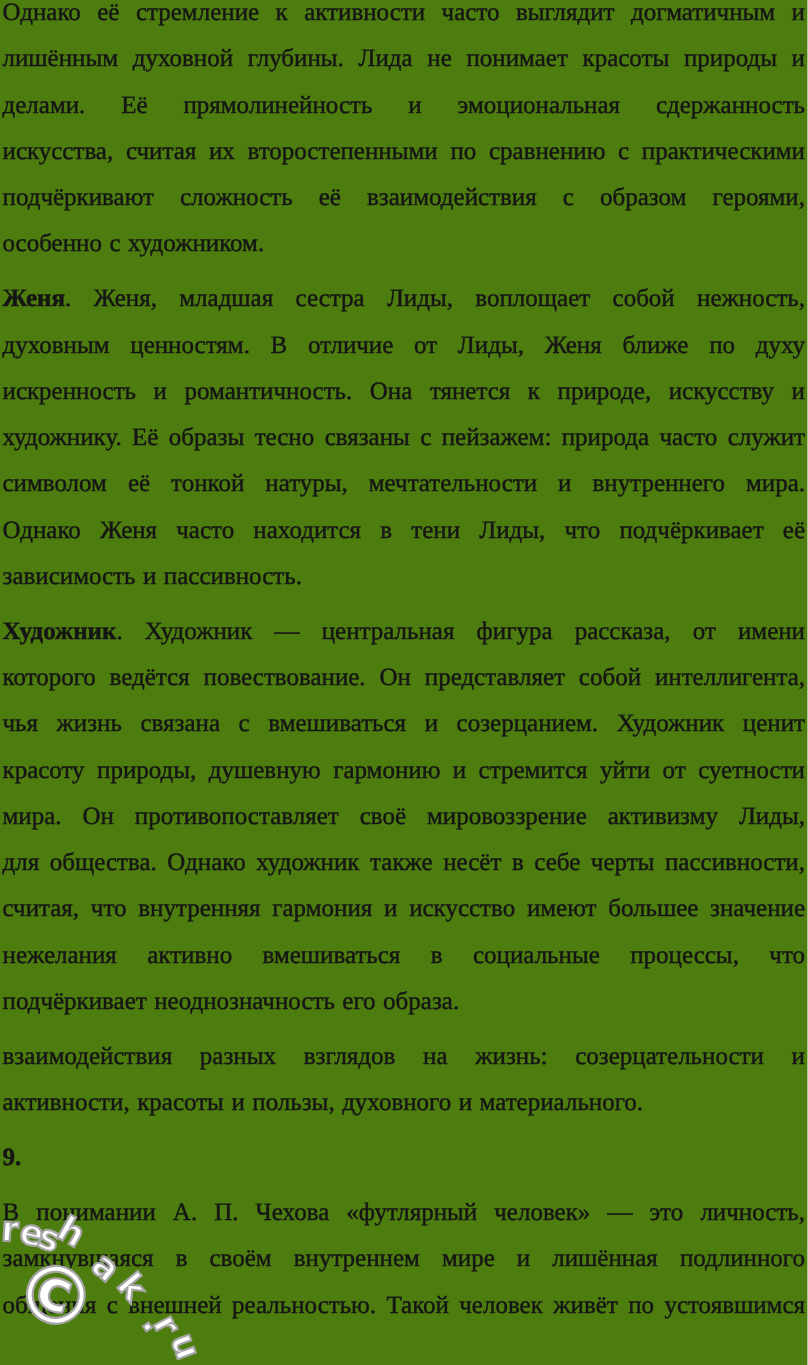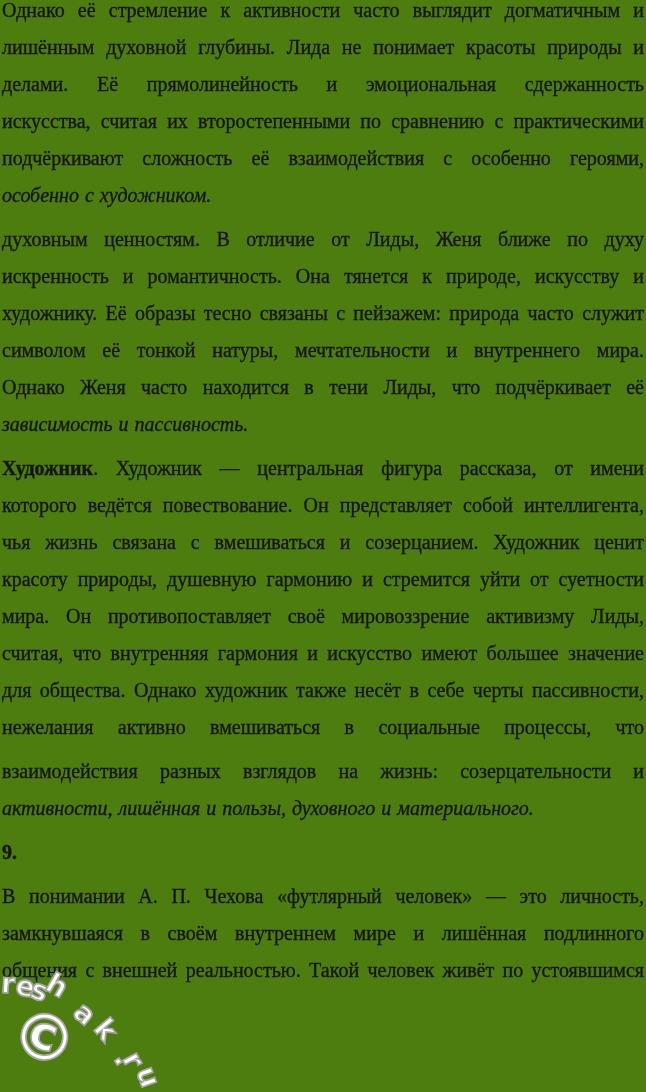--- a/index.html
+++ b/index.html
@@ -24,21 +24,20 @@
   .line {
     font-size: 20px;
     line-height: 37px;
     text-align: justify;
     text-align-last: justify;
     word-spacing: 1px;
   }
   .line.last {
     text-align: left;
     text-align-last: left;
-    font-style: italic;
   }
   .lead { font-weight: bold; }
   .heading {
     font-size: 20px;
     line-height: 37px;
     font-weight: bold;
     margin: 0 0 7px 0;
   }
   
   .wm {
@@ -75,47 +74,49 @@
 </head>
 <body>
 
 <div class="page">
 
   <div class="para first">
     <div class="line">Однако её стремление к активности часто выглядит догматичным и</div>
     <div class="line">лишённым духовной глубины. Лида не понимает красоты природы и</div>
     <div class="line">делами. Её прямолинейность и эмоциональная сдержанность</div>
     <div class="line">искусства, считая их второстепенными по сравнению с практическими</div>
-    <div class="line">подчёркивают сложность её взаимодействия с особенно героями,</div>
+    <div class="line">подчёркивают сложность её взаимодействия с образом героями,</div>
     <div class="line last">особенно с художником.</div>
   </div>
 
   <div class="para">
+    <div class="line"><span class="lead">Женя</span><span>. Женя, младшая сестра Лиды, воплощает собой нежность,</span></div>
     <div class="line">духовным ценностям. В отличие от Лиды, Женя ближе по духу</div>
     <div class="line">искренность и романтичность. Она тянется к природе, искусству и</div>
     <div class="line">художнику. Её образы тесно связаны с пейзажем: природа часто служит</div>
     <div class="line">символом её тонкой натуры, мечтательности и внутреннего мира.</div>
     <div class="line">Однако Женя часто находится в тени Лиды, что подчёркивает её</div>
     <div class="line last">зависимость и пассивность.</div>
   </div>
 
   <div class="para">
     <div class="line"><span class="lead">Художник</span><span>. Художник — центральная фигура рассказа, от имени</span></div>
     <div class="line">которого ведётся повествование. Он представляет собой интеллигента,</div>
     <div class="line">чья жизнь связана с вмешиваться и созерцанием. Художник ценит</div>
     <div class="line">красоту природы, душевную гармонию и стремится уйти от суетности</div>
     <div class="line">мира. Он противопоставляет своё мировоззрение активизму Лиды,</div>
+    <div class="line">для общества. Однако художник также несёт в себе черты пассивности,</div>
     <div class="line">считая, что внутренняя гармония и искусство имеют большее значение</div>
-    <div class="line">для общества. Однако художник также несёт в себе черты пассивности,</div>
     <div class="line">нежелания активно вмешиваться в социальные процессы, что</div>
+    <div class="line last">подчёркивает неоднозначность его образа.</div>
   </div>
 
   <div class="para">
     <div class="line">взаимодействия разных взглядов на жизнь: созерцательности и</div>
-    <div class="line last">активности, лишённая и пользы, духовного и материального.</div>
+    <div class="line last">активности, красоты и пользы, духовного и материального.</div>
   </div>
 
   <div class="heading">9.</div>
 
   <div class="para">
     <div class="line">В понимании А. П. Чехова «футлярный человек» — это личность,</div>
     <div class="line">замкнувшаяся в своём внутреннем мире и лишённая подлинного</div>
     <div class="line">общения с внешней реальностью. Такой человек живёт по устоявшимся</div>
   </div>
 

